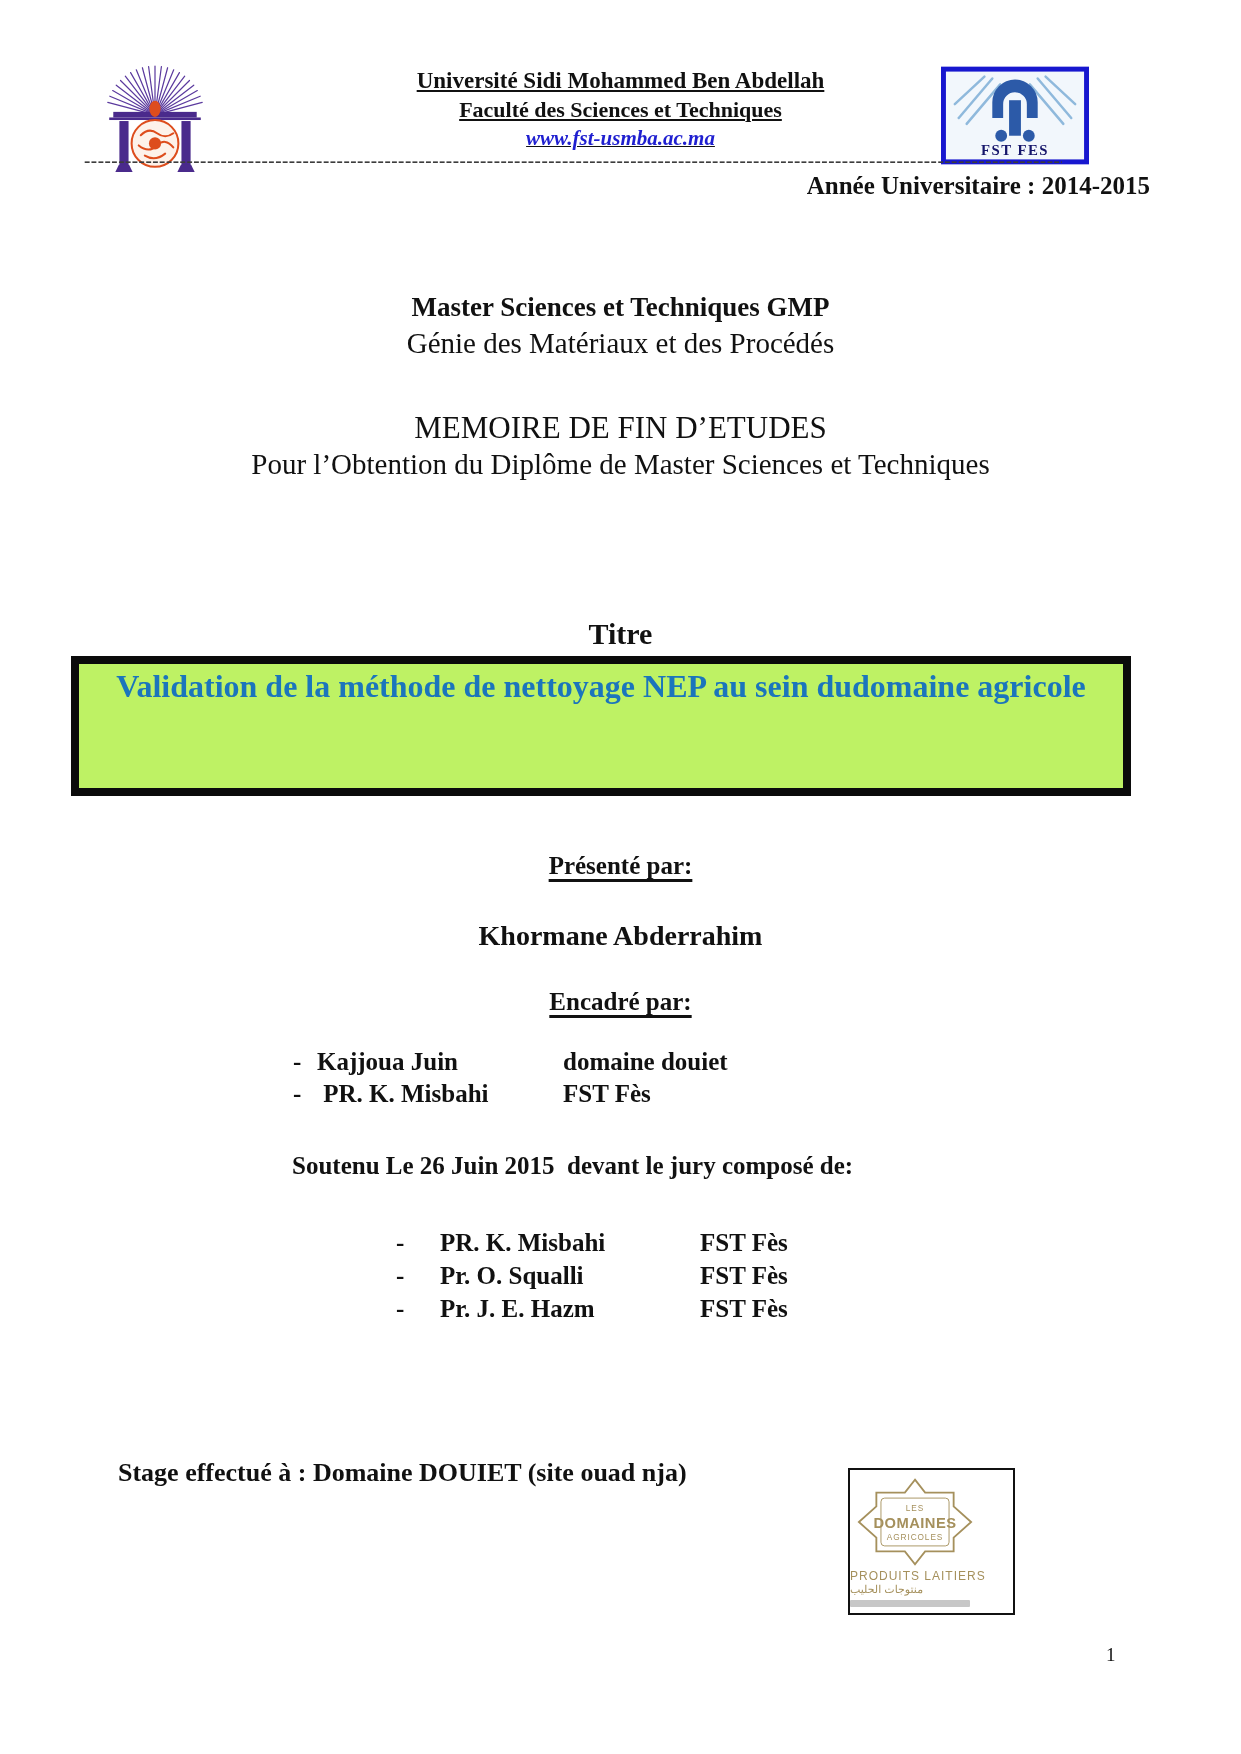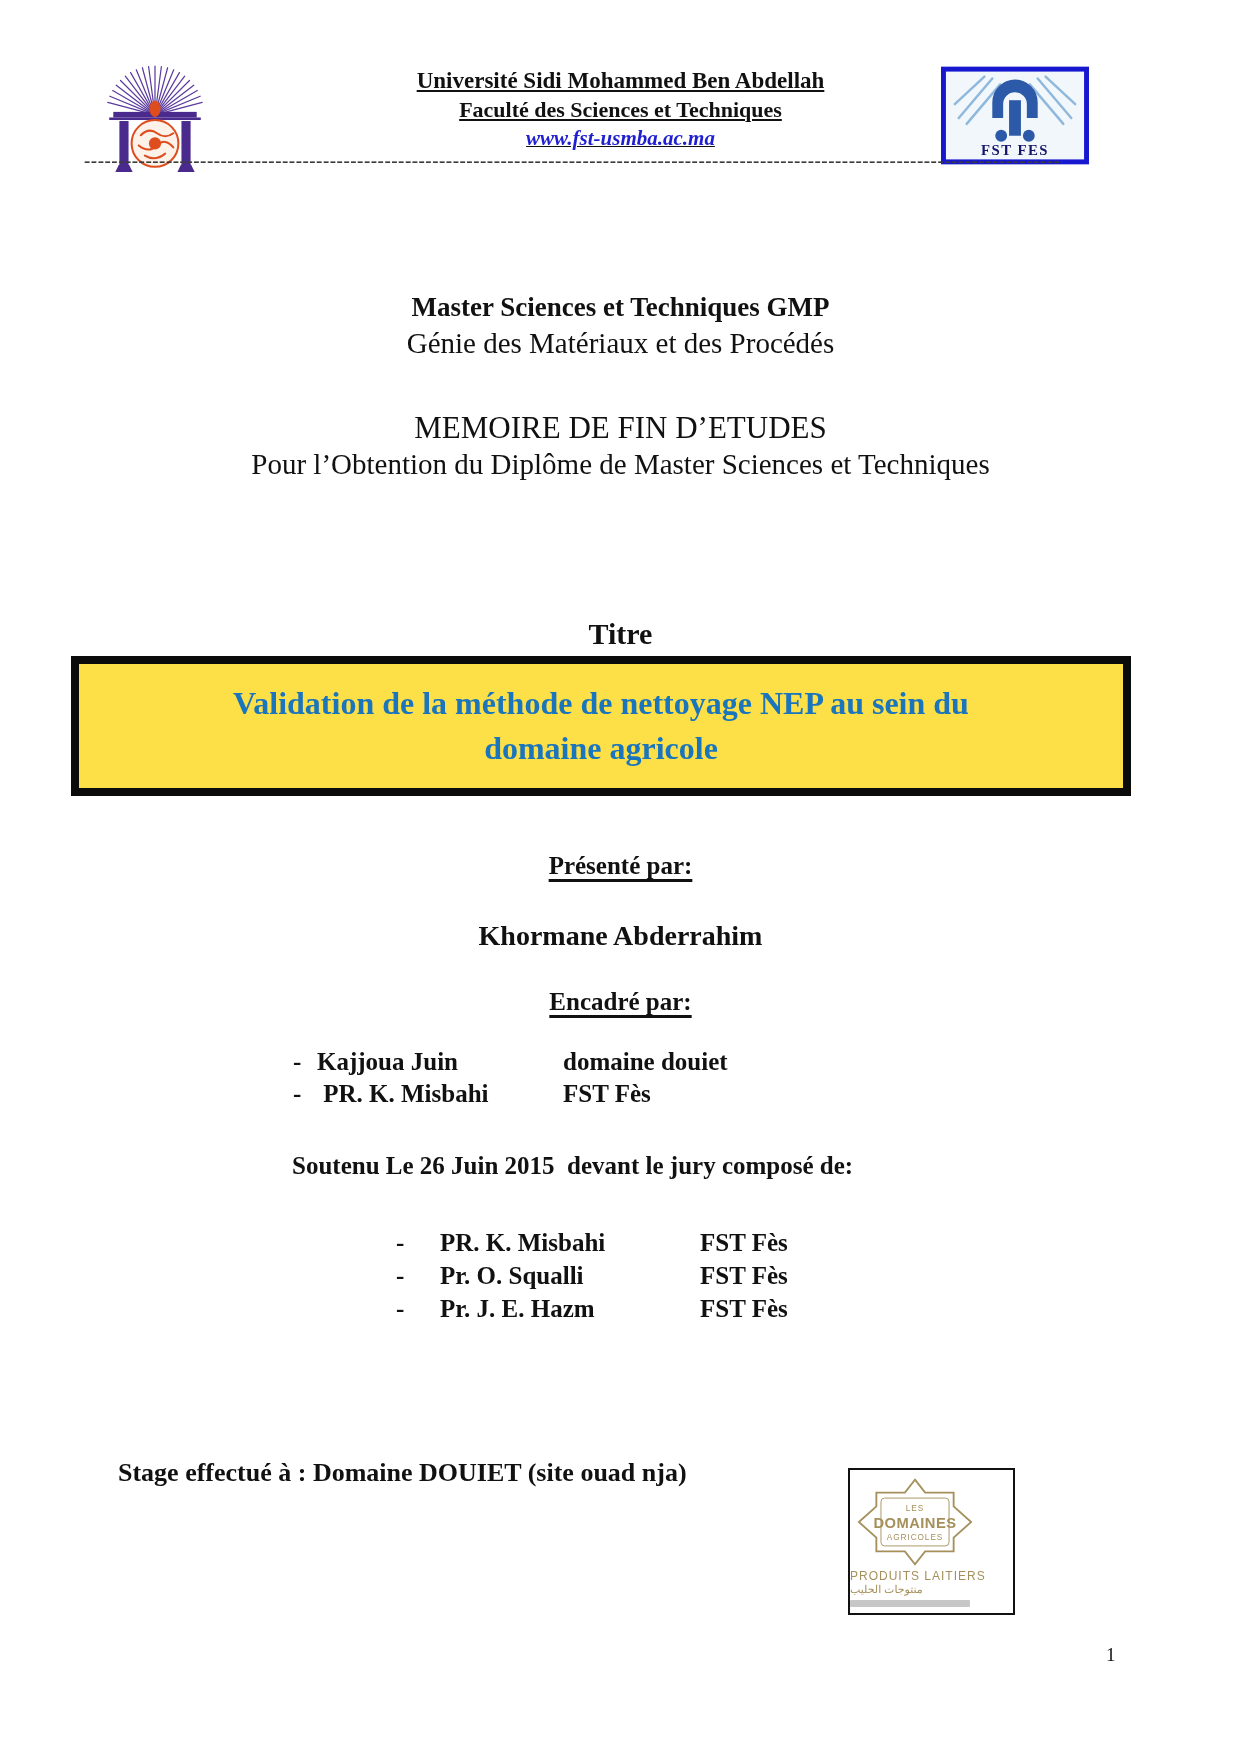--- a/index.html
+++ b/index.html
@@ -34,22 +34,22 @@
   
   .master-line   { top: 292px; font-size: 27px; font-weight: bold; }
   .specialty     { top: 327px; font-size: 29px; font-weight: normal; }
   .memoire-line  { top: 410px; font-size: 31px; }
   .purpose-line  { top: 448px; font-size: 29px; }
 
   
   .titre-label { top: 617px; font-size: 30px; font-weight: bold; }
   .title-box {
     left: 71px; top: 656px; width: 1060px; height: 140px;
-    border: 8px solid #0b0b0b; background: #fde047;
-    display: flex; flex-direction: column; justify-content: center;
+    border: 8px solid #0b0b0b; background: #bef264;
+    display: flex; flex-direction: row; justify-content: center;
     text-align: center;
   }
   .title-box .t-line { font-size: 32px; font-weight: bold; line-height: 45px; color: #1b75bc; }
 
   
   .presente-label { top: 852px; font-size: 25px; font-weight: bold; }
   .underlined { text-decoration: underline; text-decoration-thickness: 2.5px; text-underline-offset: 5px; }
   .candidate { top: 920px; font-size: 28px; font-weight: bold; }
   .encadre-label { top: 988px; font-size: 25px; font-weight: bold; }
 
@@ -69,21 +69,21 @@
 
   
   .company-logo {
     left: 848px; top: 1468px; width: 167px; height: 147px;
     border: 2px solid #111; background: #fff;
     display: flex; flex-direction: column; align-items: flex-start;
     font-family: "Liberation Sans", sans-serif;
   }
   .company-logo .seal { margin-top: 6px; }
   .gold-line1 { font-size: 12px; letter-spacing: 1px; margin-top: 1px; }
-  .gold-line2 { font-size: 11px; margin-top: 0px; font-family: Liberation Serif, serif; }
+  .gold-line2 { font-size: 11px; margin-top: 0px; }
   .logo-shadow-bar { width: 120px; height: 7px; background: #c7c7c7; margin-top: 4px; border-radius: 1px; }
 
   .page-number { left: 1106px; top: 1644px; font-size: 19px; }
 </style>
 </head>
 <body>
 
 <div class="page">
 
   <svg class="abs univ-emblem" viewBox="0 0 100 116" aria-hidden="true">
@@ -144,20 +144,21 @@
     </g>
     <path d="M52,52 v-16 a23,23 0 0 1 46,0 v16 h-11 v-14 a12,12 0 0 0 -24,0 v14 z" fill="#2c5aa8"></path>
     <rect x="69" y="34" width="12" height="36" fill="#2c5aa8"></rect>
     <circle cx="61" cy="70" r="6" fill="#2c5aa8"></circle>
     <circle cx="89" cy="70" r="6" fill="#2c5aa8"></circle>
     <text x="75" y="90" text-anchor="middle" font-family="Liberation Serif, serif" font-weight="bold" font-size="15" letter-spacing="1.5" fill="#16166b">FST FES</text>
   </svg>
 
   <div class="abs divider">--------------------------------------------------------------------------------------------------------------------------------------------------------------</div>
 
+  <div class="abs annee">Année Universitaire : 2014-2015</div>
 
   <div class="abs center master-line">Master Sciences et Techniques GMP</div>
   <div class="abs center specialty">Génie des Matériaux et des Procédés</div>
   <div class="abs center memoire-line">MEMOIRE DE FIN D’ETUDES</div>
   <div class="abs center purpose-line">Pour l’Obtention du Diplôme de Master Sciences et Techniques</div>
 
   <div class="abs center titre-label">Titre</div>
   <div class="abs title-box">
     <div class="t-line">Validation de la méthode de nettoyage NEP au sein du</div>
     <div class="t-line">domaine agricole</div>

